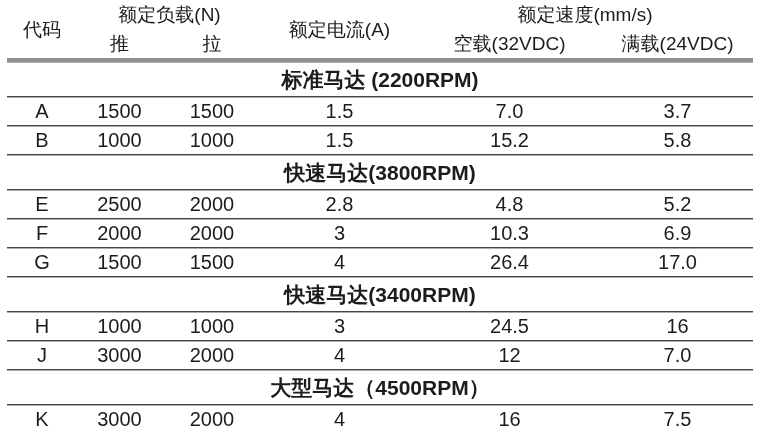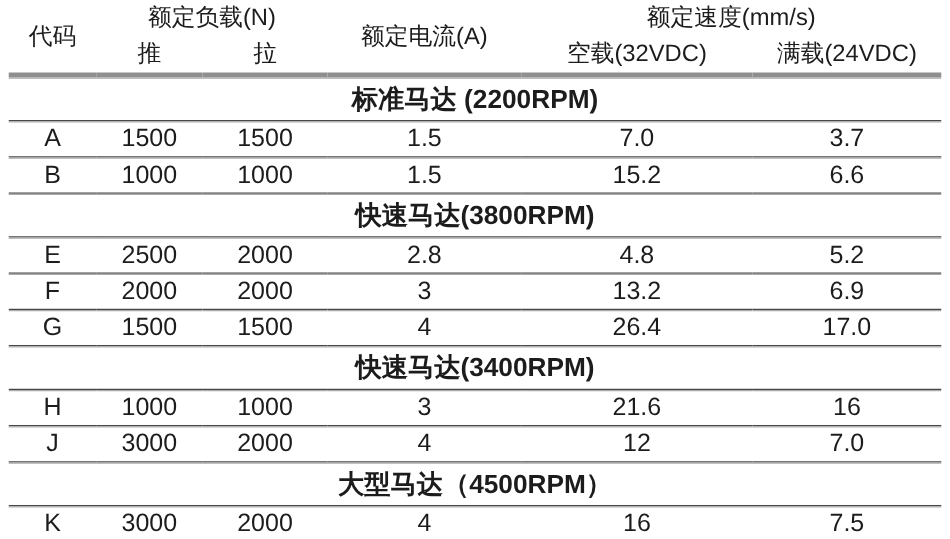--- a/index.html
+++ b/index.html
@@ -92,58 +92,58 @@
           <td>1.5</td>
           <td>7.0</td>
           <td>3.7</td>
         </tr>
         <tr class="data-row">
           <td>B</td>
           <td>1000</td>
           <td>1000</td>
           <td>1.5</td>
           <td>15.2</td>
-          <td>6.6</td>
+          <td>5.8</td>
         </tr>
         <tr>
           <td colspan="6" class="section-title">快速马达(3800RPM)</td>
         </tr>
         <tr class="data-row">
           <td>E</td>
           <td>2500</td>
           <td>2000</td>
           <td>2.8</td>
           <td>4.8</td>
           <td>5.2</td>
         </tr>
         <tr class="data-row">
           <td>F</td>
           <td>2000</td>
           <td>2000</td>
           <td>3</td>
-          <td>13.2</td>
+          <td>10.3</td>
           <td>6.9</td>
         </tr>
         <tr class="data-row">
           <td>G</td>
           <td>1500</td>
           <td>1500</td>
           <td>4</td>
           <td>26.4</td>
           <td>17.0</td>
         </tr>
         <tr>
           <td colspan="6" class="section-title">快速马达(3400RPM)</td>
         </tr>
         <tr class="data-row">
           <td>H</td>
           <td>1000</td>
           <td>1000</td>
           <td>3</td>
-          <td>21.6</td>
+          <td>24.5</td>
           <td>16</td>
         </tr>
         <tr class="data-row">
           <td>J</td>
           <td>3000</td>
           <td>2000</td>
           <td>4</td>
           <td>12</td>
           <td>7.0</td>
         </tr>

